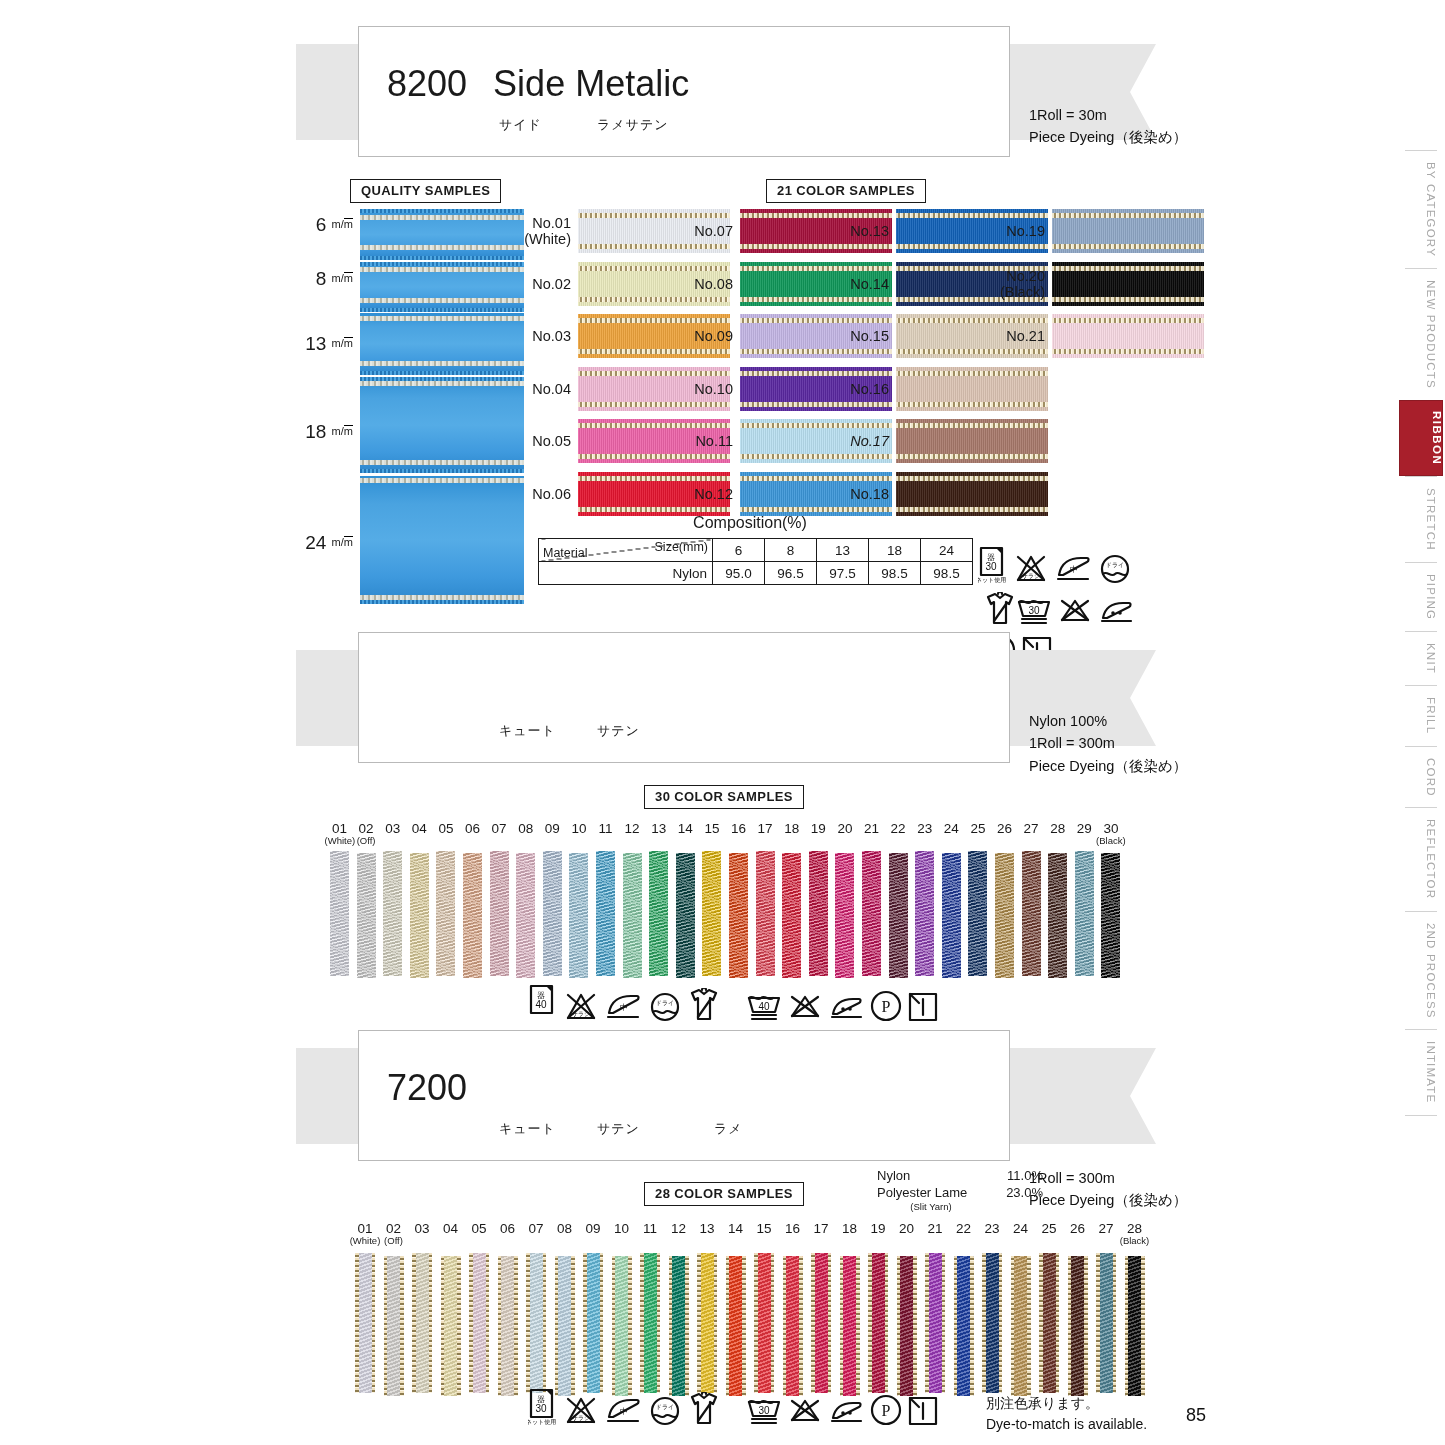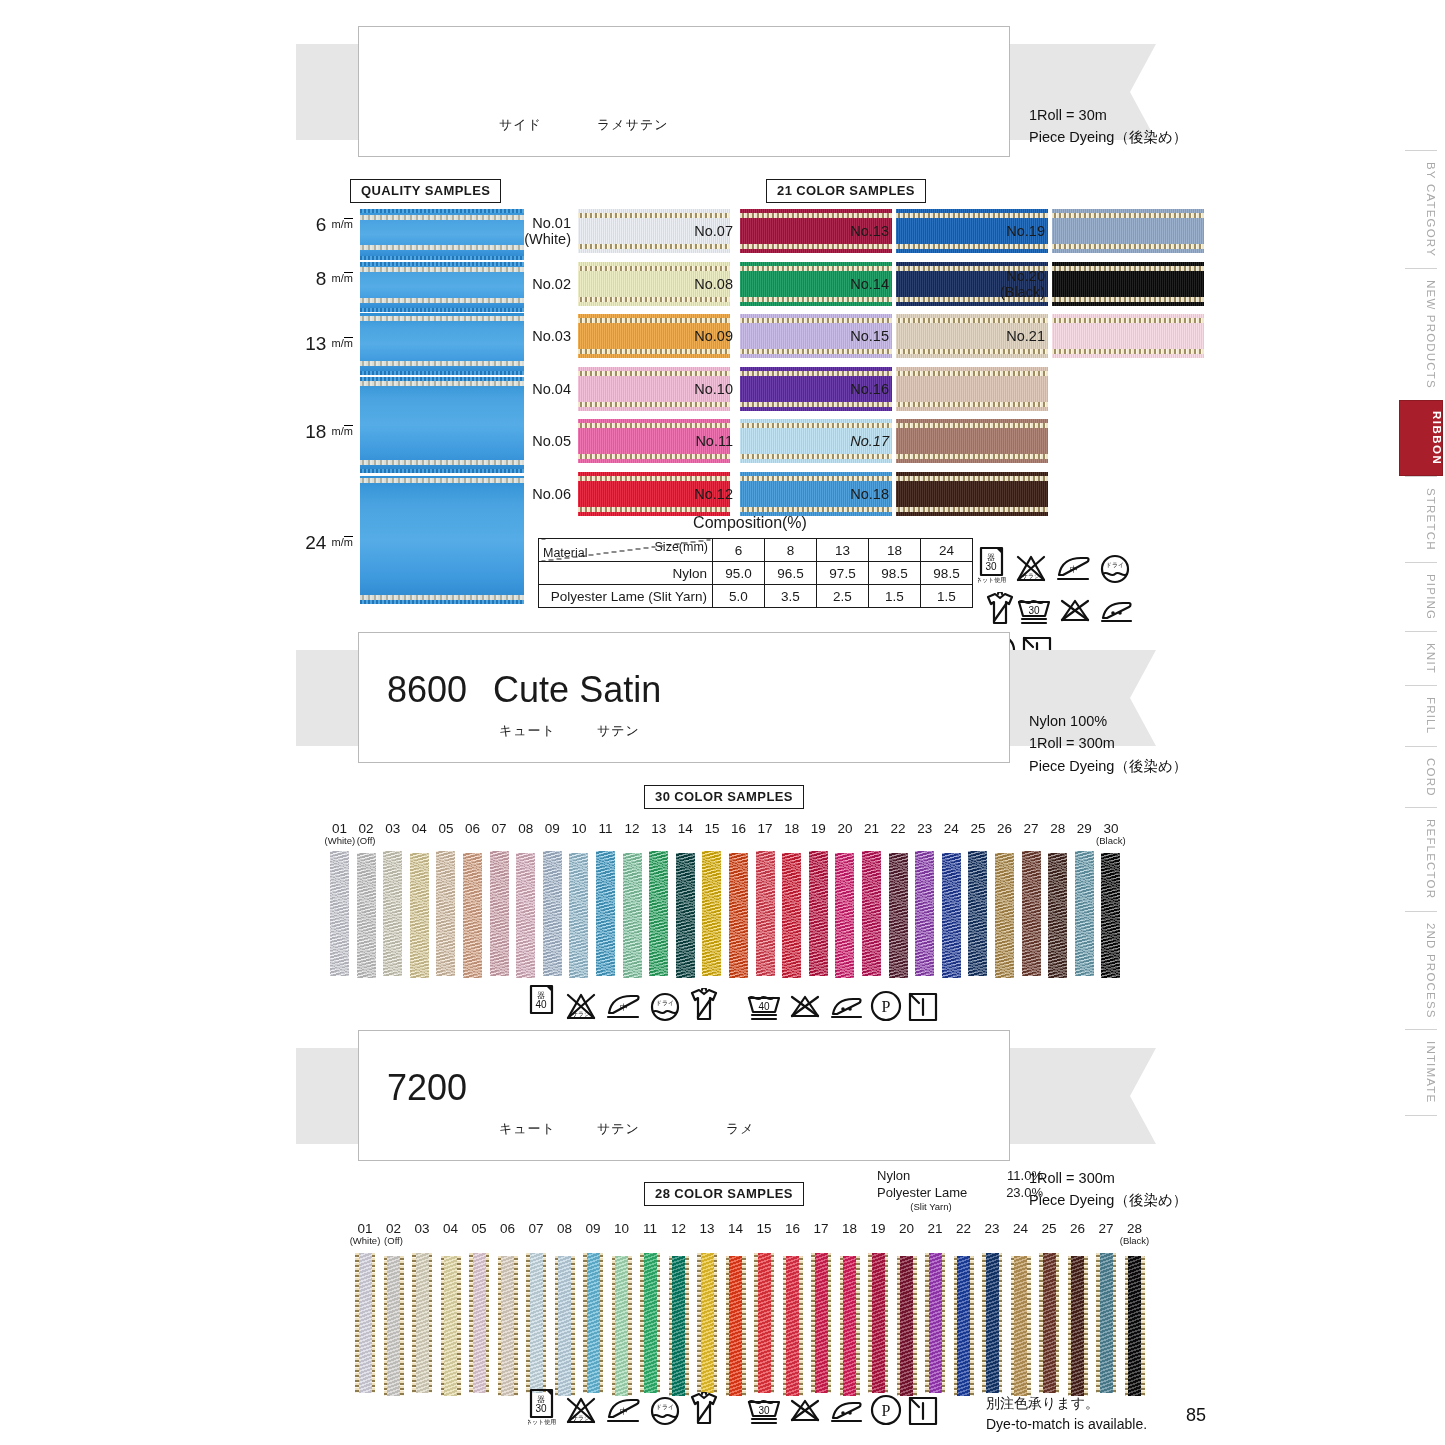--- a/index.html
+++ b/index.html
@@ -171,20 +171,24 @@
   }
   .page-num { position:absolute; font-size:18px; color:#111; }
 </style>
 </head>
 <body>
 
 <div class="banner-wrap" style="left:296px; top:44px; width:860px; height:96px;">
   <div class="banner-tail right" style="width:860px;"></div>
 </div>
 <div class="banner-box" style="left:358px; top:26px; width:652px; height:131px;">
+  <div style="position:absolute; left:28px; top:36px; display:flex; align-items:baseline; gap:26px;">
+    <span class="banner-code">8200</span>
+    <span class="banner-name">Side Metalic</span>
+  </div>
   <div style="position:absolute; left:140px; top:88px;">
     <span class="banner-kana">サイド</span>
   </div>
   <div style="position:absolute; left:238px; top:88px;">
     <span class="banner-kana">ラメサテン</span>
   </div>
 </div>
 <div class="side-note" style="left:1029px; top:104px;">
   <div>1Roll = 30m</div>
   <div>Piece Dyeing（後染め）</div>
@@ -426,28 +430,20 @@
     <td class="num">24</td>
   </tr>
   <tr>
     <td class="lbl">Nylon</td>
     <td>95.0</td>
     <td>96.5</td>
     <td>97.5</td>
     <td>98.5</td>
     <td>98.5</td>
   </tr>
-  <tr>
-    <td class="lbl">Polyester Lame (Slit Yarn)</td>
-    <td>5.0</td>
-    <td>3.5</td>
-    <td>2.5</td>
-    <td>1.5</td>
-    <td>1.5</td>
-  </tr>
 </tbody>
   </table>
 
 <div class="care-row" style="left: 978px; top: 546px; flex-wrap: wrap; width: 180px; row-gap: 4px;">
     <span class="care-ico" style="margin-left: 0px;"><svg width="30" height="38" viewBox="0 0 30 38">
         <rect x="3" y="2" width="21" height="27" stroke="#111" fill="none" stroke-width="2.2" stroke-linecap="round" stroke-linejoin="round"></rect>
         <path d="M24 2 L24 8 L18 2 Z" fill="#111"></path>
         <text x="13" y="14" font-size="8" text-anchor="middle" fill="#111" font-family="'Liberation Sans',sans-serif">器</text>
         <text x="13" y="24" font-size="10" text-anchor="middle" fill="#111" font-family="'Liberation Sans',sans-serif">30</text>
         <text x="13" y="36" font-size="6" text-anchor="middle" fill="#111" font-family="'Liberation Sans',sans-serif">ネット使用</text>
@@ -497,24 +493,20 @@
         <rect x="2" y="2" width="26" height="26" stroke="#111" fill="none" stroke-width="2.2" stroke-linecap="round" stroke-linejoin="round"></rect>
         <line x1="2" y1="2" x2="11" y2="11" stroke="#111" fill="none" stroke-width="2.2" stroke-linecap="round" stroke-linejoin="round"></line>
         <line x1="15" y1="7" x2="15" y2="23" stroke="#111" fill="none" stroke-width="2.2" stroke-linecap="round" stroke-linejoin="round"></line>
       </svg></span>
   </div>
 
 <div class="banner-wrap" style="left:296px; top:650px; width:860px; height:96px;">
   <div class="banner-tail right" style="width:860px;"></div>
 </div>
 <div class="banner-box" style="left:358px; top:632px; width:652px; height:131px;">
-  <div style="position:absolute; left:28px; top:36px; display:flex; align-items:baseline; gap:26px;">
-    <span class="banner-code">8600</span>
-    <span class="banner-name">Cute Satin</span>
-  </div>
   <div style="position:absolute; left:140px; top:88px;">
     <span class="banner-kana">キュート</span>
   </div>
   <div style="position:absolute; left:238px; top:88px;">
     <span class="banner-kana">サテン</span>
   </div>
 </div>
 <div class="side-note" style="left:1029px; top:710px;">
   <div>Nylon 100%</div>
   <div>1Roll = 300m</div>
@@ -736,21 +728,21 @@
 <div class="banner-box" style="left:358px; top:1030px; width:652px; height:131px;">
   <div style="position:absolute; left:28px; top:36px; display:flex; align-items:baseline; gap:26px;">
     <span class="banner-code">7200</span>
   </div>
   <div style="position:absolute; left:140px; top:88px;">
     <span class="banner-kana">キュート</span>
   </div>
   <div style="position:absolute; left:238px; top:88px;">
     <span class="banner-kana">サテン</span>
   </div>
-  <div style="position:absolute; left:355px; top:88px;margin-left:12px;">
+  <div style="position:absolute; left:355px; top:88px;">
     <span class="banner-kana">ラメ</span>
   </div>
 </div>
 <div class="chip" style="left:644px; top:1182px;">28 COLOR SAMPLES</div>
 
 <div style="position:absolute; left:877px; top:1168px; font-size:13px; line-height:1.28;">
   <div style="display:flex;">
     <span style="width:108px;">Nylon</span>
     <span style="width:58px; text-align:right;">11.0%</span>
   </div>

